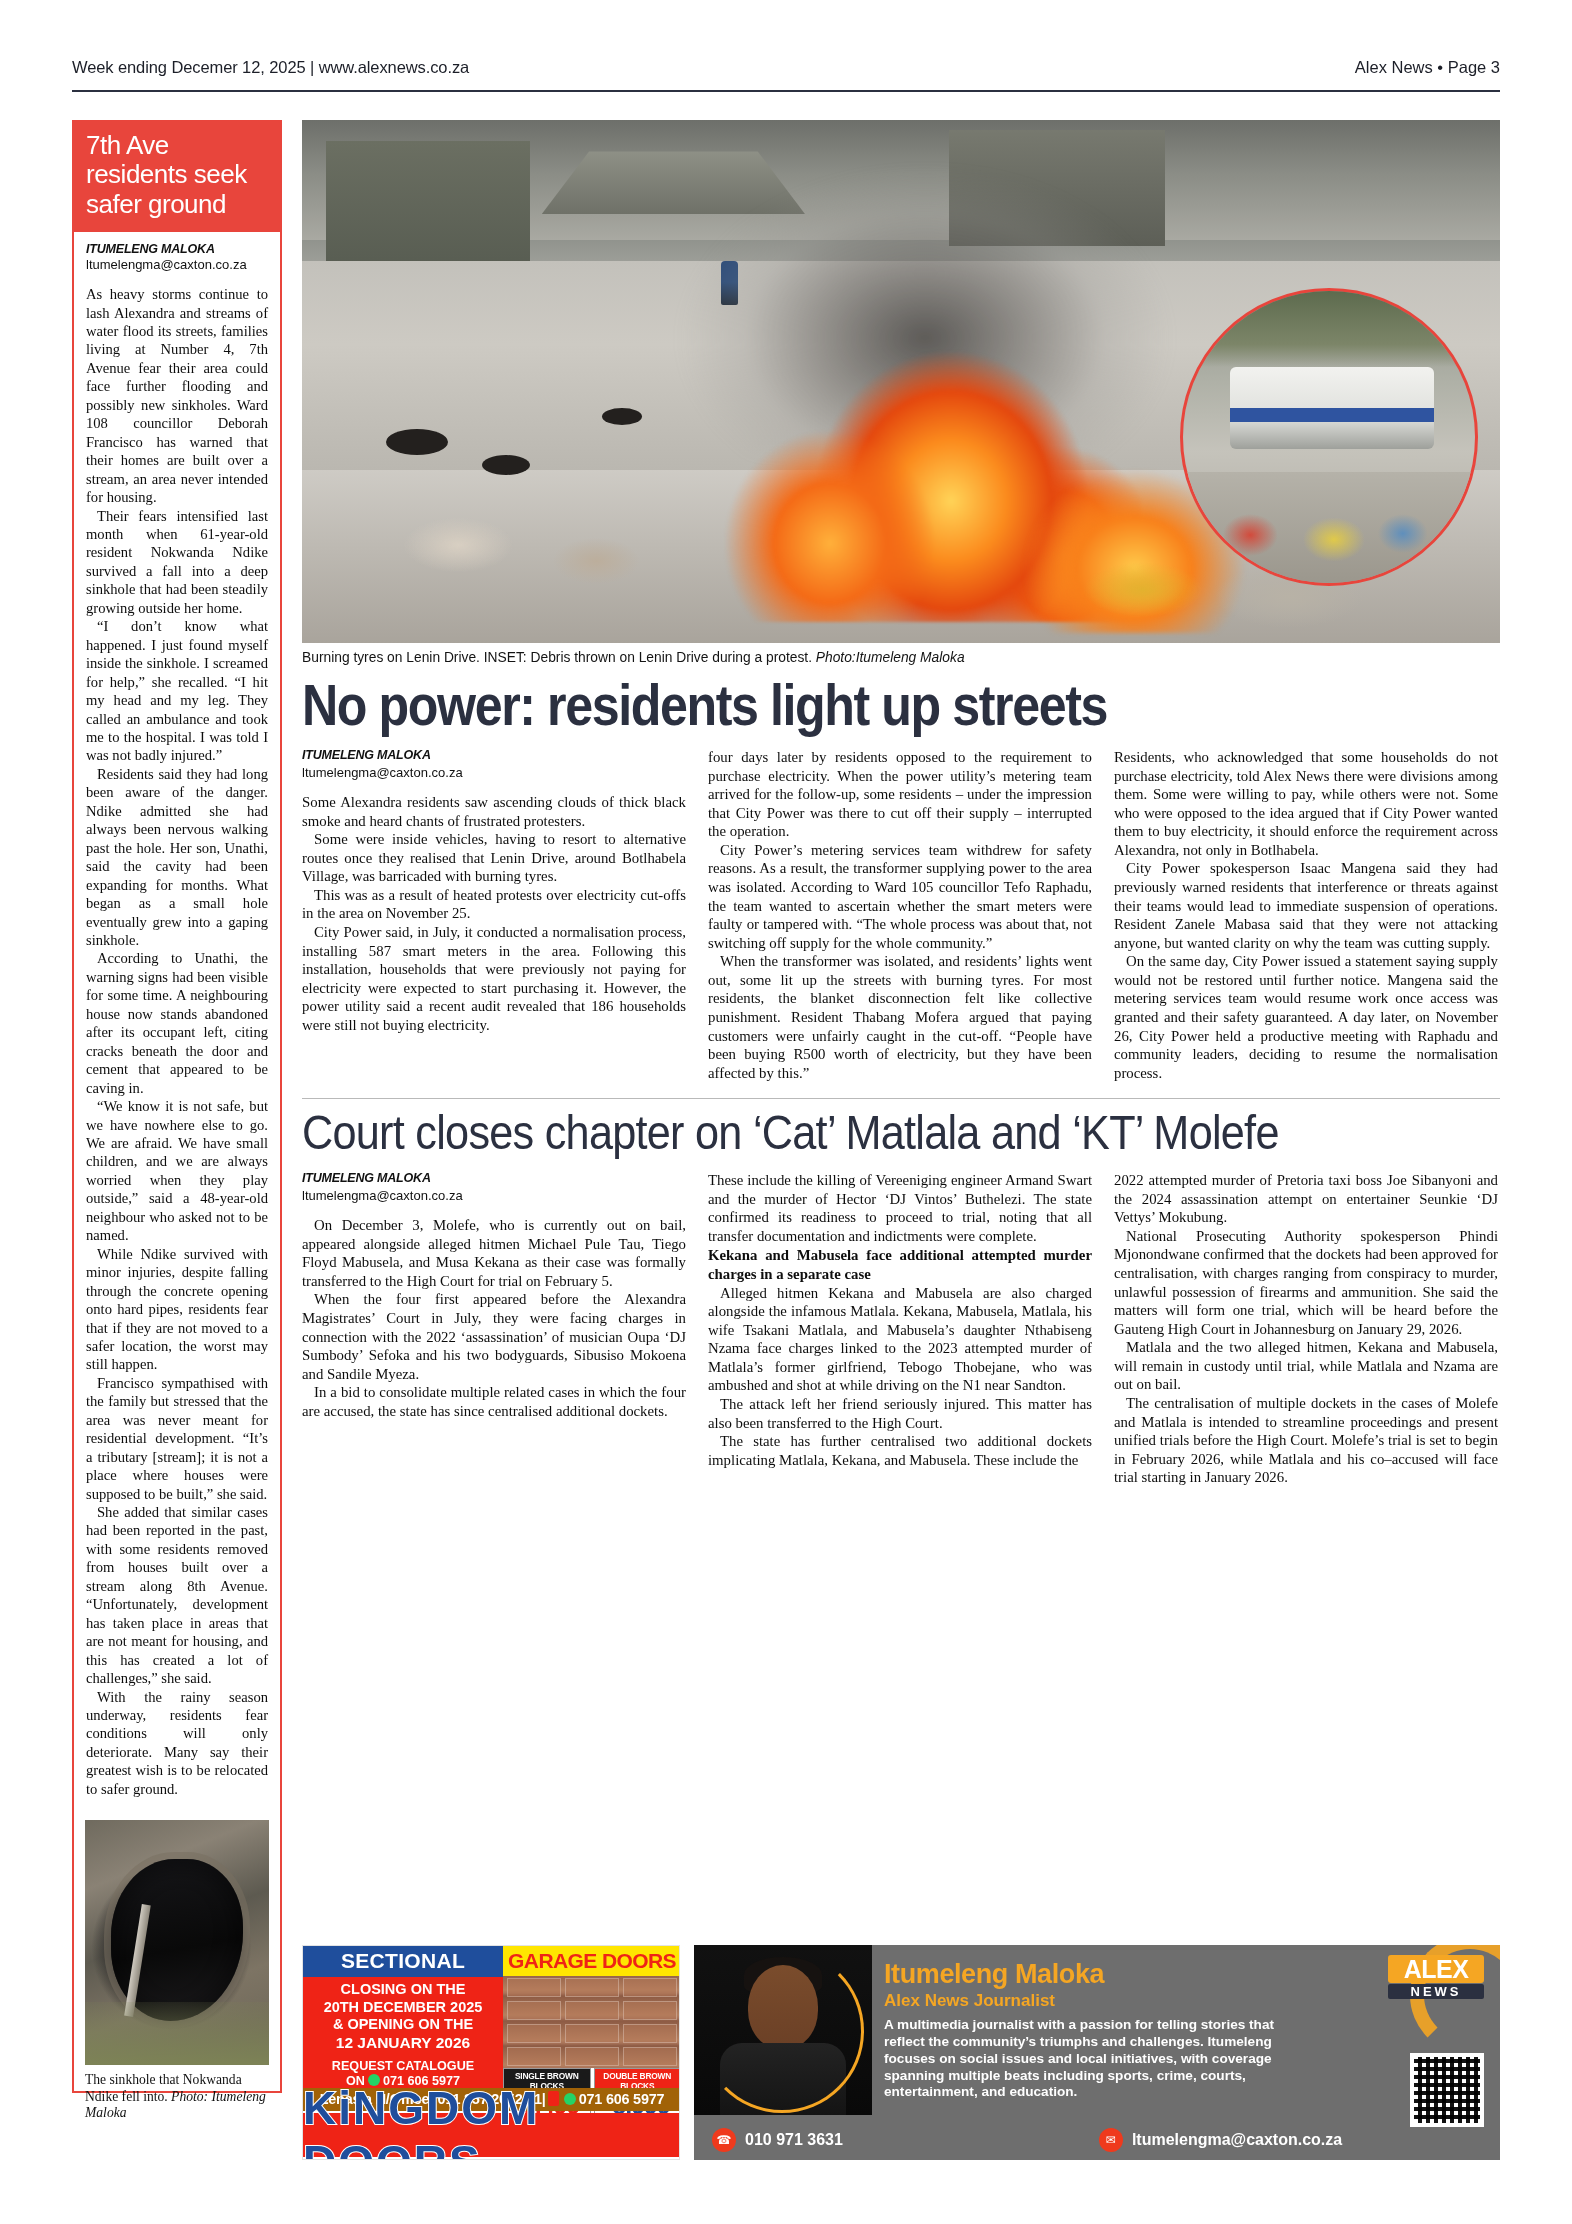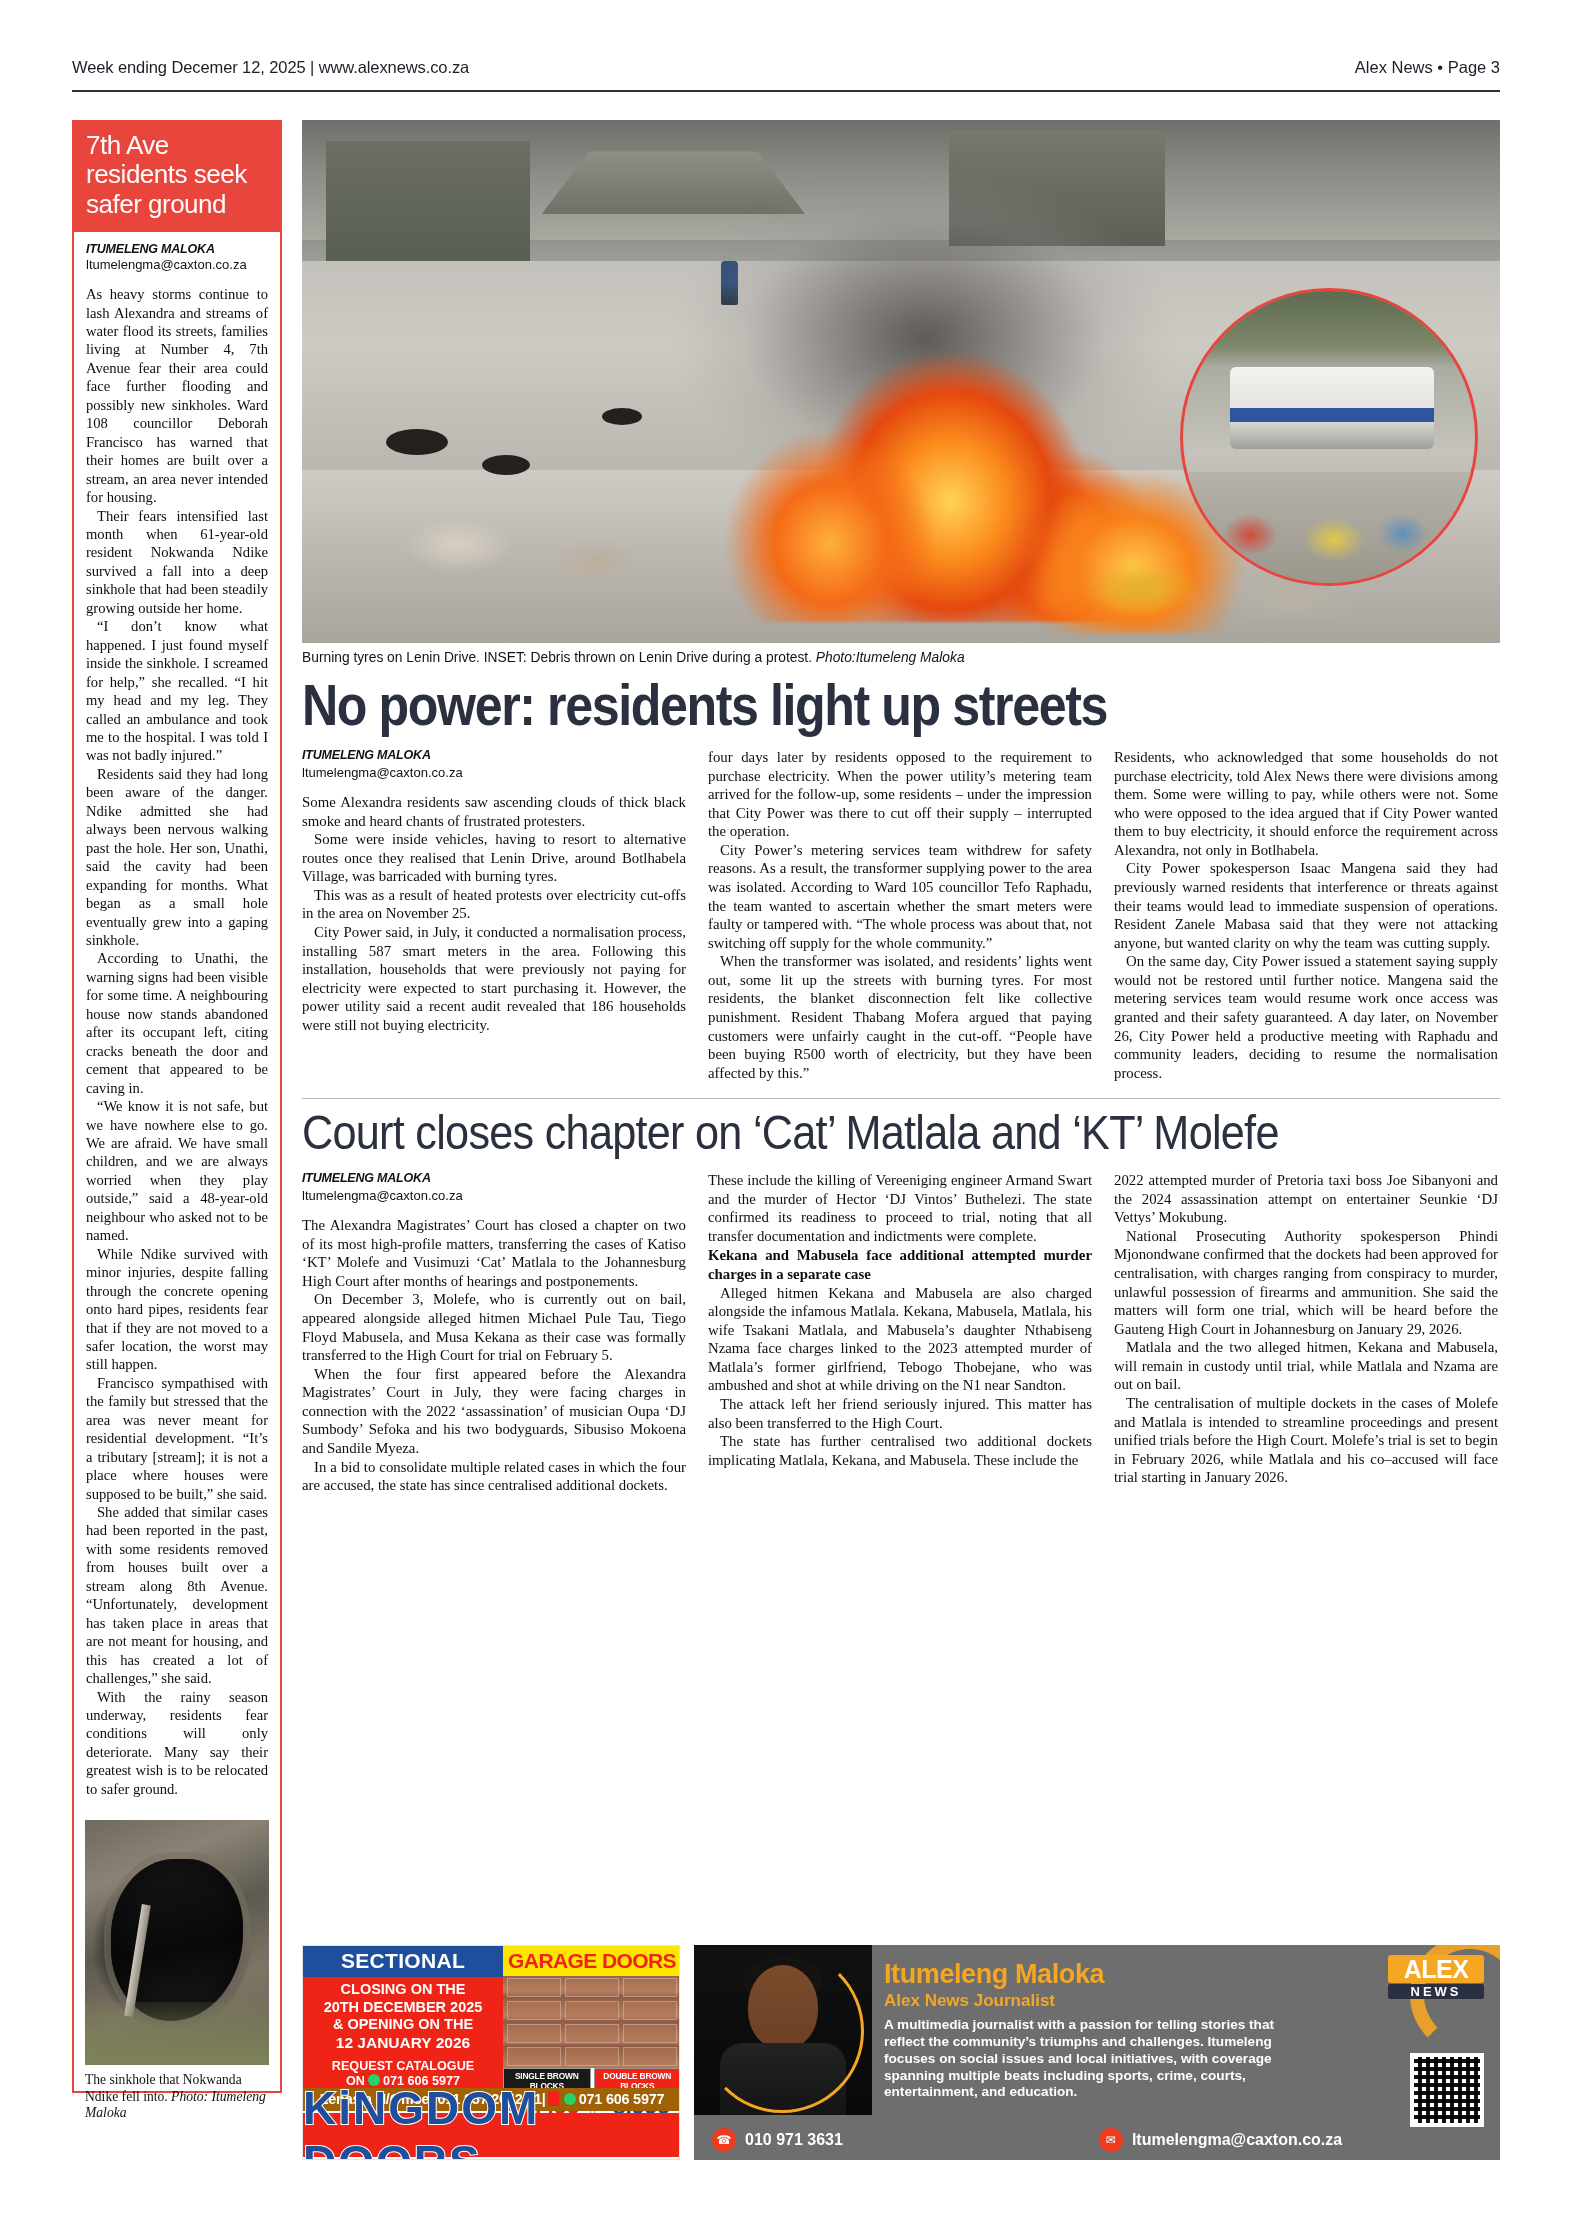--- a/index.html
+++ b/index.html
@@ -585,21 +585,20 @@
 
     <div class="divider"></div>
 
     <div class="headline-sub" style="margin-top:10px">Court closes chapter on ‘Cat’ Matlala and ‘KT’ Molefe</div>
 
     <div class="cols3">
       <div class="col">
         <div class="byline-name">ITUMELENG MALOKA</div>
         <div class="byline-mail">ltumelengma@caxton.co.za</div>
         <div style="height:12px"></div>
-        <p class="noindent">The Alexandra Magistrates’ Court has closed a chapter on two of its most high-profile matters, transferring the cases of Katiso ‘KT’ Molefe and Vusimuzi ‘Cat’ Matlala to the Johannesburg High Court after months of hearings and postponements.</p>
         <p>On December 3, Molefe, who is currently out on bail, appeared alongside alleged hitmen Michael Pule Tau, Tiego Floyd Mabusela, and Musa Kekana as their case was formally transferred to the High Court for trial on February 5.</p>
         <p>When the four first appeared before the Alexandra Magistrates’ Court in July, they were facing charges in connection with the 2022 ‘assassination’ of musician Oupa ‘DJ Sumbody’ Sefoka and his two bodyguards, Sibusiso Mokoena and Sandile Myeza.</p>
         <p>In a bid to consolidate multiple related cases in which the four are accused, the state has since centralised additional dockets.</p>
       </div>
       <div class="col">
         <p class="noindent">These include the killing of Vereeniging engineer Armand Swart and the murder of Hector ‘DJ Vintos’ Buthelezi. The state confirmed its readiness to proceed to trial, noting that all transfer documentation and indictments were complete.</p>
         <p class="sub-head">Kekana and Mabusela face additional attempted murder charges in a separate case</p>
         <p>Alleged hitmen Kekana and Mabusela are also charged alongside the infamous Matlala. Kekana, Mabusela, Matlala, his wife Tsakani Matlala, and Mabusela’s daughter Nthabiseng Nzama face charges linked to the 2023 attempted murder of Matlala’s former girlfriend, Tebogo Thobejane, who was ambushed and shot at while driving on the N1 near Sandton.</p>
         <p>The attack left her friend seriously injured. This matter has also been transferred to the High Court.</p>
         <p>The state has further centralised two additional dockets implicating Matlala, Kekana, and Mabusela. These include the</p>

